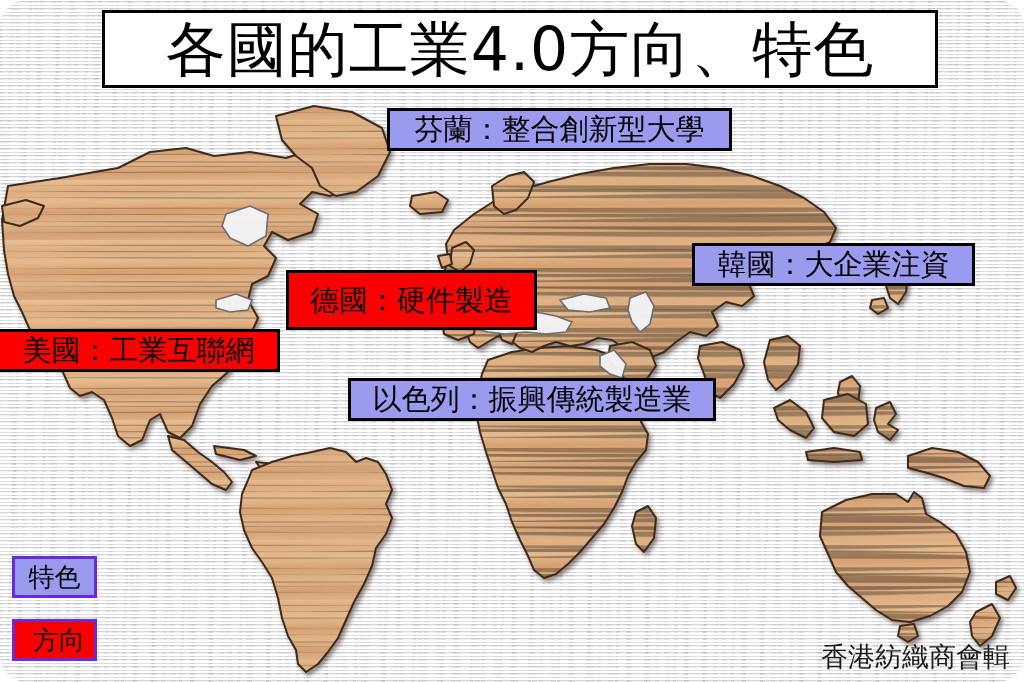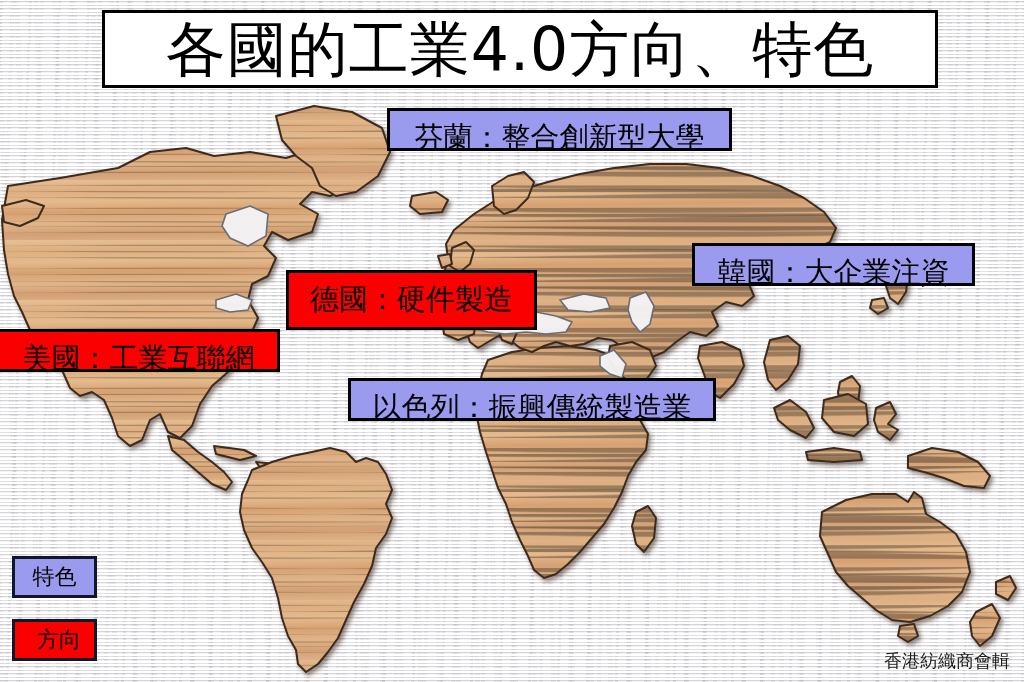--- a/index.html
+++ b/index.html
@@ -7,20 +7,21 @@
     padding: 0;
     background: #ffffff;
   }
   #slide {
     position: relative;
     width: 1024px;
     height: 682px;
     overflow: hidden;
     font-family: "DejaVu Sans", "Liberation Sans", sans-serif;
     background: #f7f7f7;
+    border-radius: 27px;
   }
 
   
   #bg-texture {
     position: absolute;
     inset: 0;
     background-color: #f4f4f5;
     background-image:
       repeating-linear-gradient(0deg,
         rgba(150,150,158,0.00) 0px,
@@ -85,54 +86,55 @@
     white-space: nowrap;
     font-weight: 400;
   }
 
   
   .callout {
     position: absolute;
     border: 3px solid #000000;
     box-sizing: border-box;
     display: flex;
+    align-items: center;
     justify-content: center;
     z-index: 30;
     padding: 12px 6px;
     white-space: nowrap;
     color: #000000;
     font-size: 29px;
     line-height: 1;
   }
   .callout.feature { background: #9a9aee; }
   .callout.direction { background: #fb0000; }
 
   
   .legend-chip {
     position: absolute;
-    border: 3px solid #0f172a;
+    border: 3px solid #6d28d9;
     box-sizing: border-box;
     display: flex;
     align-items: center;
     justify-content: center;
     z-index: 30;
-    font-size: 22px;
+    font-size: 26px;
     line-height: 1;
     color: #000000;
     white-space: nowrap;
   }
   .legend-chip.feature { background: #9a9aee; }
   .legend-chip.direction { background: #fb0000; padding-left: 9px; }
 
   
   #credit {
     position: absolute;
     right: 14px;
     bottom: 12px;
-    font-size: 18px;
+    font-size: 27px;
     line-height: 1;
     color: #1a1a1a;
     white-space: nowrap;
     z-index: 30;
   }
 </style>
 </head>
 <body>
 
 <div id="slide">

